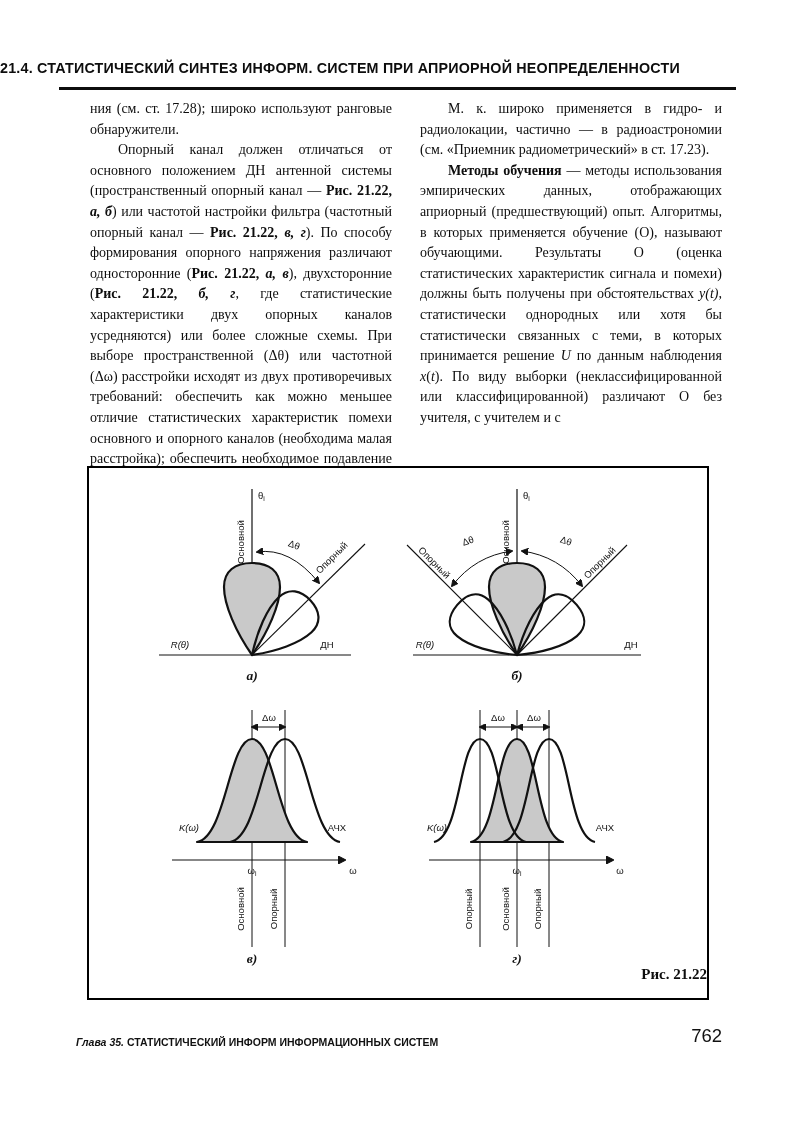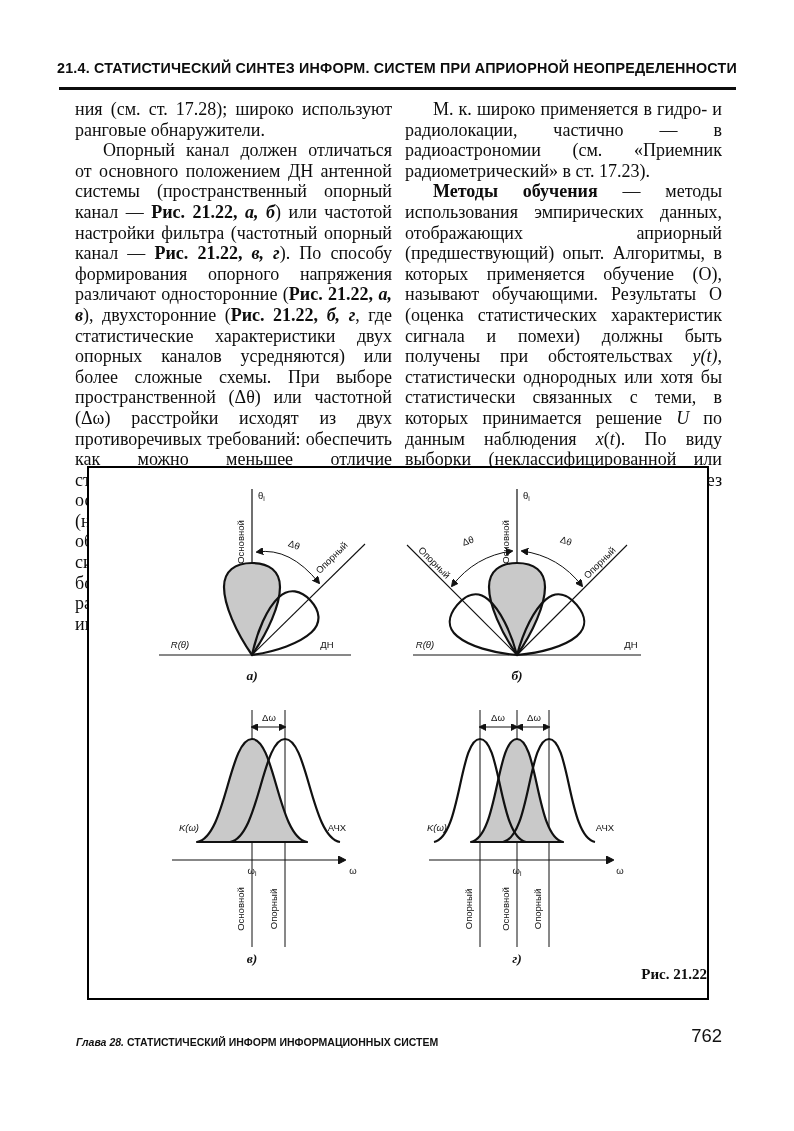--- a/index.html
+++ b/index.html
@@ -1,29 +1,29 @@
 <!DOCTYPE html>
 <html><head>
 <meta charset="utf-8">
 <style>
   html,body{margin:0;padding:0;}
   body{
     width:794px;height:1131px;position:relative;background:#ffffff;
     font-family:"Liberation Serif",serif;color:#0d0d0d;overflow:hidden;
   }
   .header-title{
-    position:absolute;top:60px;left:0;width:100%;text-align:center;
+    position:absolute;top:60px;left:0;width:100%;text-align:left;
     font-family:"Liberation Sans",sans-serif;font-weight:700;font-size:14.3px;
     letter-spacing:.2px;color:#0d0d0d;white-space:nowrap;
   }
   .header-rule{position:absolute;top:87px;left:59px;width:677px;height:3px;background:#0d0d0d;}
   .columns{
     position:absolute;top:99px;left:75px;width:647px;display:flex;gap:13px;
   }
-  .col{width:317px;font-size:18px;line-height:20.6px;text-align:justify;}
+  .col{width:317px;font-size:14px;line-height:20.6px;text-align:justify;margin-left:15px;}
   .col p{margin:0;}
   .col p.indent{text-indent:28px;}
   .figure-box{
     position:absolute;left:87px;top:466px;width:618px;height:530px;
     border:2px solid #000;background:#fff;
   }
   .figure-inner{position:relative;width:100%;height:100%;}
   .dsvg{position:absolute;}
   #svg-a{left:0;top:12px;}
   #svg-b{left:312px;top:12px;}
@@ -184,15 +184,15 @@
       <text x="108" y="212" text-anchor="middle" transform="rotate(-90 108 212)">Основной</text>
       <text x="140" y="212" text-anchor="middle" transform="rotate(-90 140 212)">Опорный</text>
       <text class="panel-label" x="116" y="266" text-anchor="middle">г)</text>
     </svg>
 
     <div class="fig-caption">Рис. 21.22</div>
   </div>
 </div>
 
 <div class="footer-chapter">
-  <span class="chap-ital">Глава 28.</span><span> СТАТИСТИЧЕСКИЙ ИНФОРМ ИНФОРМАЦИОННЫХ СИСТЕМ</span>
+  <span class="chap-ital">Глава 35.</span><span> СТАТИСТИЧЕСКИЙ ИНФОРМ ИНФОРМАЦИОННЫХ СИСТЕМ</span>
 </div>
 <div class="page-number">762</div>
 
 </body></html>

